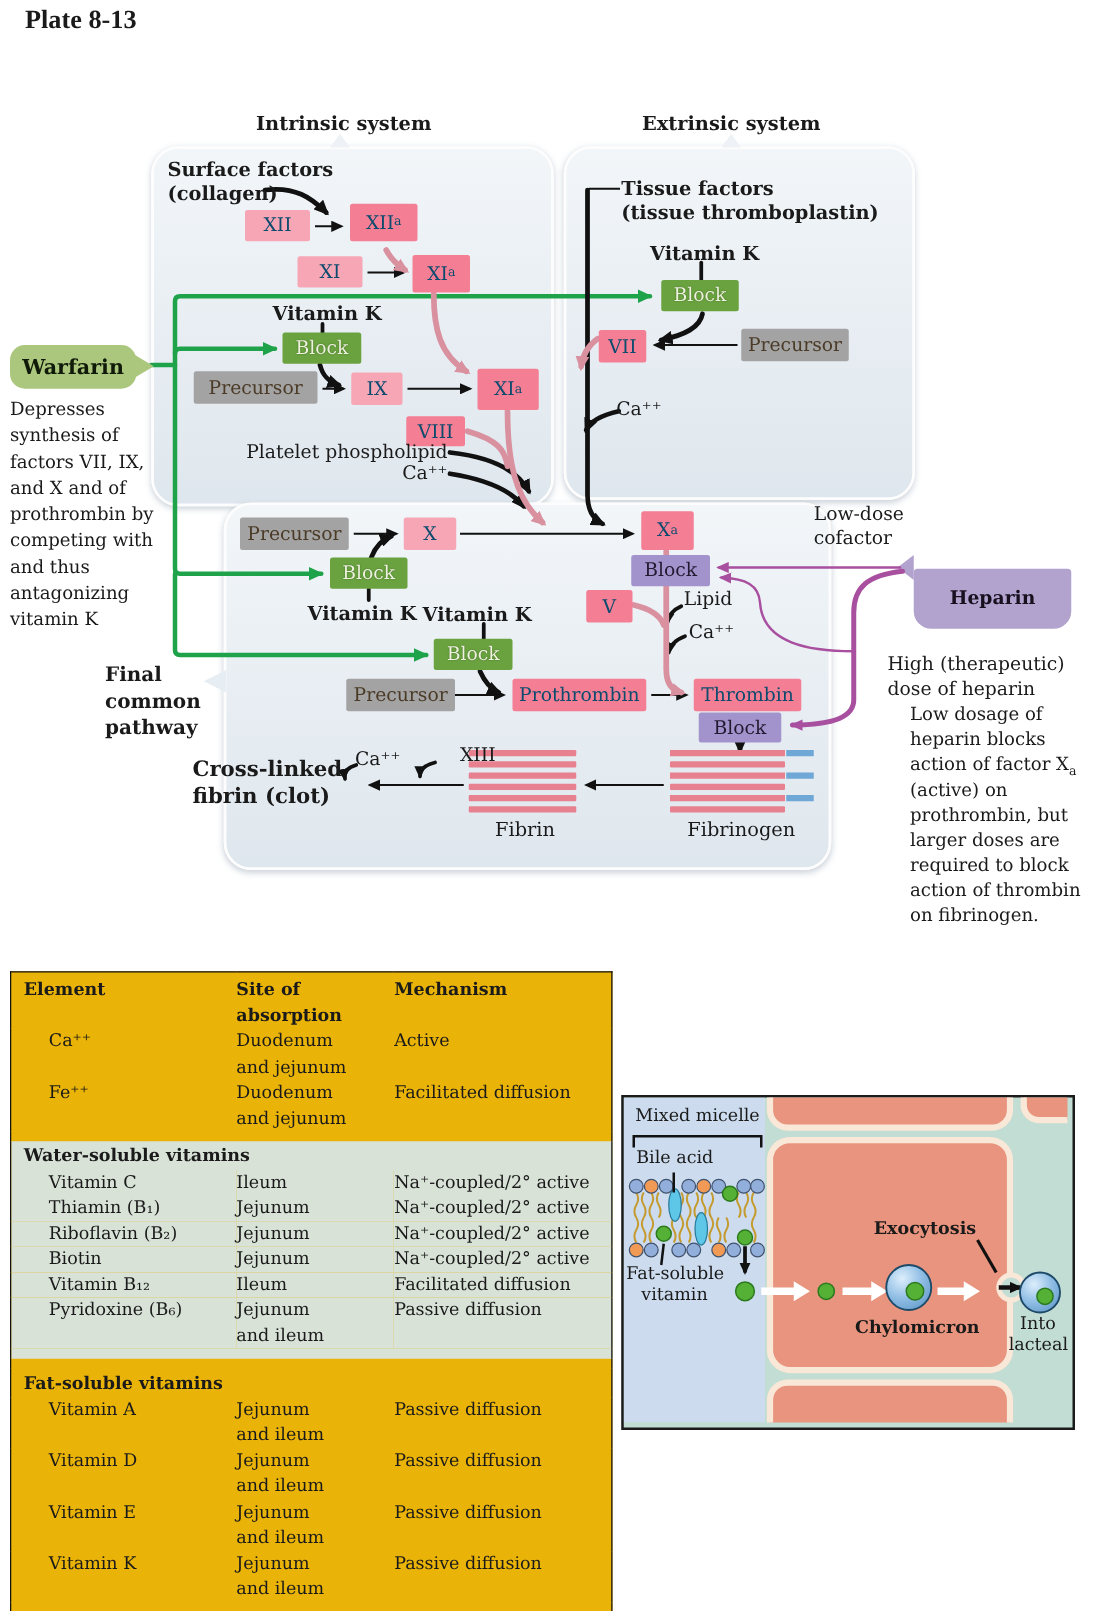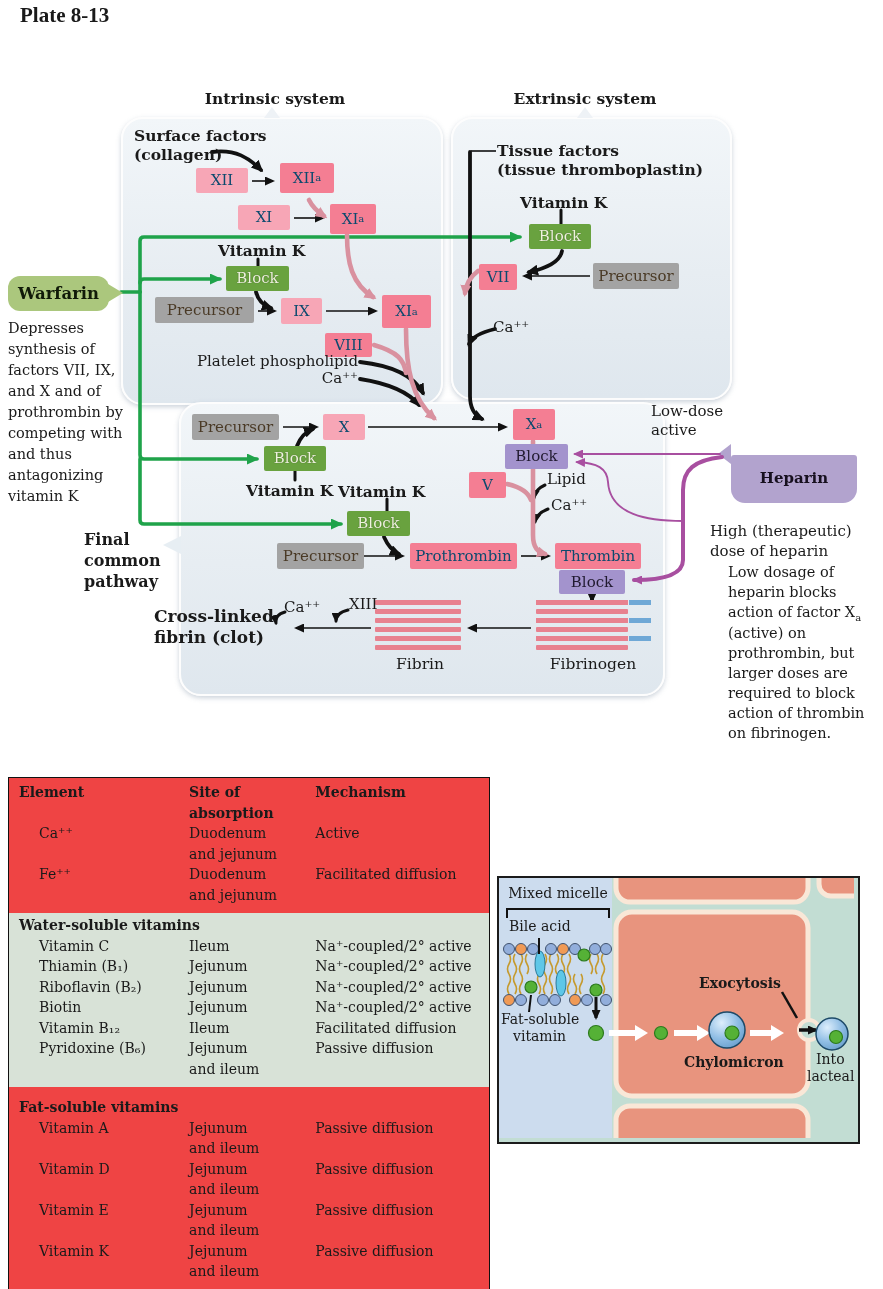--- a/index.html
+++ b/index.html
@@ -42,21 +42,21 @@
   #heparin-box{top:455px;height:48px;border-radius:3px 3px 14px 14px;text-align:center;padding-top:14px;}
 
   
   .stack{position:absolute;z-index:3;display:flex;flex-direction:column;gap:4px;}
   .bar{height:5px;background:#e8818f;border-radius:1px;display:flex;}
   .bar .pk{background:#e8818f;height:5px;}
   .bar .bl{background:#6fa8d6;height:5px;width:22px;margin-left:1px;}
 
   
   #abs-table{position:absolute;left:8px;top:777px;width:482px;border:1.7px solid #111;
-     border-collapse:collapse;background:#ef4444;font-size:14px;line-height:20.5px;z-index:3;}
+     border-collapse:collapse;background:#eab308;font-size:14px;line-height:20.5px;z-index:3;}
   #abs-table td{padding:0;vertical-align:top;}
   #abs-table .c1{width:162px;padding-left:10px;}
   #abs-table .c1.ind{padding-left:30px;}
   #abs-table .c2{width:133px;}
   #abs-table .c3{width:187px;}
   #abs-table .hdr td{font-weight:bold;padding-top:4px;}
   #abs-table .sechdr td{font-weight:bold;padding-left:10px;padding-top:2px;}
   #abs-table tbody.waterband{background:#d8e2d7;}
   #abs-table .sp td{height:8px;}
   .sitel{display:block;}
@@ -291,27 +291,27 @@
     <div class="bar" style="width:92px;"></div>
     <div class="bar" style="background:none;">
         <div class="pk" style="width:92px;"></div>
         <div class="bl"></div>
       </div>
     <div class="bar" style="width:92px;"></div>
   </div>
   <div class="abs lbl ctr" style="left:380px;top:655px;width:80px;font-size:15.5px;">Fibrin</div>
   <div class="abs lbl ctr" style="left:533px;top:655px;width:120px;font-size:15.5px;">Fibrinogen</div>
   <div class="abs lbl" style="left:284px;top:598px;">Ca⁺⁺</div>
-  <div class="abs lbl" style="left:349px;top:595px;text-align:right;">XIII</div>
+  <div class="abs lbl" style="left:368px;top:595px;text-align:right;">XIII</div>
   <div class="abs lbl bold" style="left:154px;top:606px;font-size:17px;line-height:21px;">
     <span>Cross-linked</span><br>
     <span>fibrin (clot)</span>
   </div>
 
-  <div class="abs lbl" style="left:651px;top:402px;width:82px;font-size:15px;">Low-dose active</div>
+  <div class="abs lbl" style="left:651px;top:402px;width:82px;font-size:15px;">Low-dose cofactor</div>
   <div class="hepbox" id="heparin-box"><span>Heparin</span></div>
   <div class="abs lbl" style="left:710px;top:521px;font-size:15px;line-height:20px;">
     <span>High (therapeutic)</span><br>
     <span>dose of heparin</span>
   </div>
   <div class="abs lbl" style="left:728px;top:562px;width:152px;font-size:14.5px;line-height:20px;">
     <span>Low dosage of heparin blocks action of factor X</span><span class="sub">a</span><span> (active) on prothrombin, but larger doses are required to block action of thrombin on fibrinogen.</span>
   </div>
 
   <table id="abs-table">

